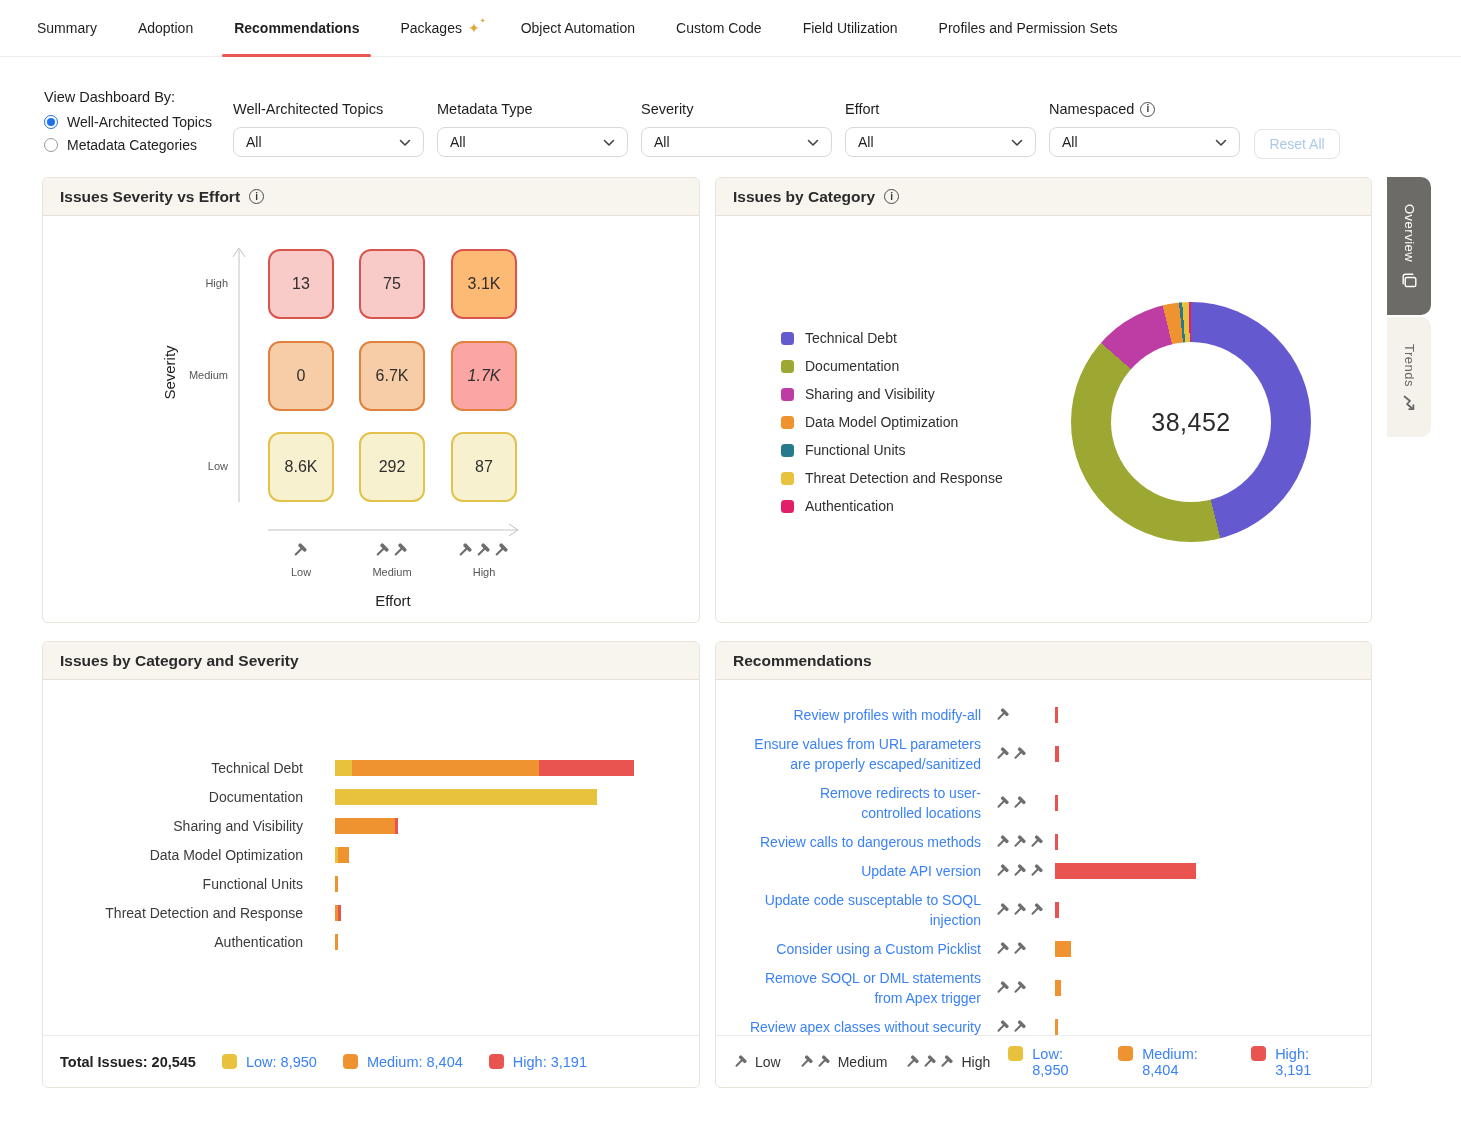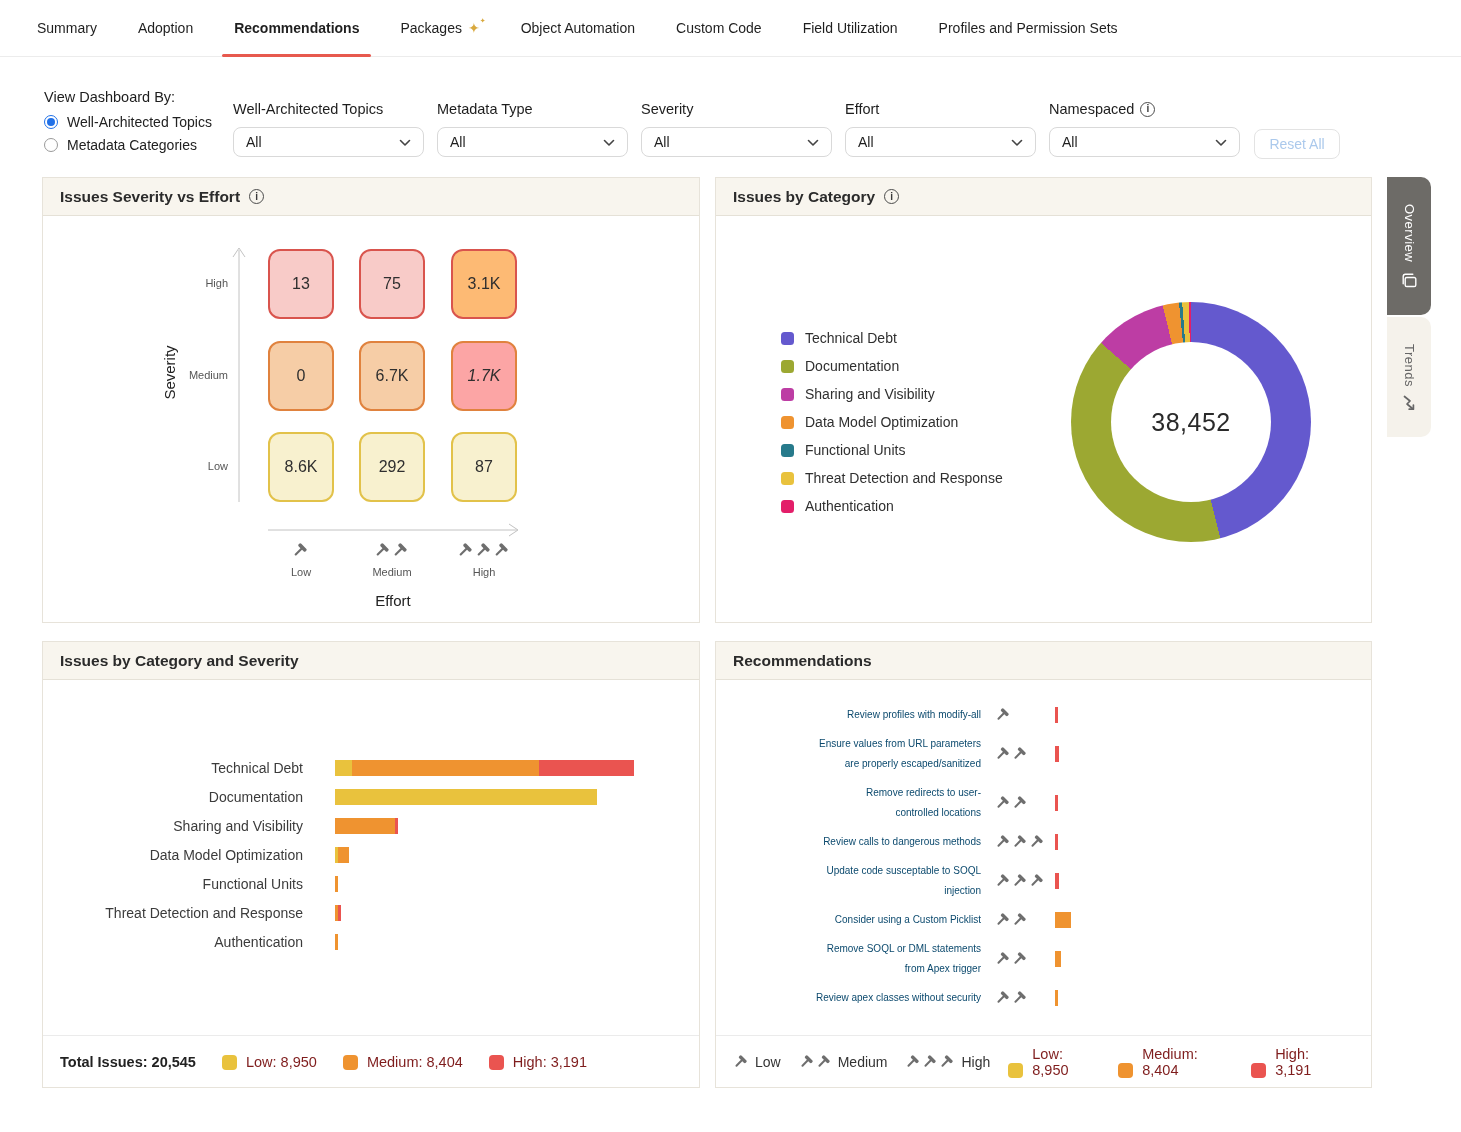--- a/index.html
+++ b/index.html
@@ -33,21 +33,21 @@
          align-items:center;justify-content:space-between;padding:0 12px;box-sizing:border-box;cursor:pointer;}
   .ddbox .val{font-size:14px;color:#1f1f1f;}
   .reset-btn{position:absolute;left:1254px;top:44px;width:86px;height:30px;border:1px solid #e3e3e3;
          border-radius:8px;background:#fff;color:#abc9ec;font-size:14px;font-family:inherit;cursor:pointer;}
 
   .info-i{display:inline-flex;width:15px;height:15px;border:1.2px solid #4c4c4c;border-radius:50%;
          align-items:center;justify-content:center;font-size:10px;line-height:1;color:#3a3a3a;
          font-weight:600;box-sizing:border-box;flex:none;font-style:normal;}
 
   
-  .card{position:absolute;background:#fff;border:1px solid #e7e3da;border-radius:0;box-sizing:border-box;overflow:hidden;}
+  .card{position:absolute;background:#fff;border:1px solid #e7e3da;border-radius:6px;box-sizing:border-box;overflow:hidden;}
   .card-h{height:37px;background:#f8f5ee;border-bottom:1px solid #e5e1d7;display:flex;align-items:center;
           gap:9px;padding:0 17px;font-size:15.5px;font-weight:700;color:#2b2b2b;}
   #card1{left:42px;top:177px;width:658px;height:446px;}
   #card2{left:715px;top:177px;width:657px;height:446px;}
   #card3{left:42px;top:641px;width:658px;height:447px;}
   #card4{left:715px;top:641px;width:657px;height:447px;}
 
   
   .mcell{position:absolute;width:66px;height:70px;border-radius:12px;border:2px solid;box-sizing:border-box;
          display:flex;align-items:center;justify-content:center;font-size:16px;color:#2f2f2f;}
@@ -68,27 +68,27 @@
 
   
   .bars{position:absolute;left:0;top:118px;right:0;}
   .bar-row{display:flex;align-items:center;height:16px;margin-bottom:13px;}
   .bar-label{width:260px;text-align:right;font-size:14px;color:#3b3b3b;flex:none;}
   .bar-segs{display:flex;height:16px;margin-left:32px;}
   .seg{height:16px;}
   .card-foot{position:absolute;left:0;right:0;bottom:0;height:52px;border-top:1px solid #ebebeb;
          display:flex;align-items:center;padding:0 17px;box-sizing:border-box;gap:26px;}
   .foot-total{font-size:14.5px;font-weight:700;color:#222;}
-  .foot-leg{display:flex;align-items:flex-end;gap:9px;font-size:14.5px;color:#7f1d1d;}
+  .foot-leg{display:flex;align-items:flex-start;gap:9px;font-size:14.5px;color:#3b82f6;}
   .foot-leg .sw{width:15px;height:15px;border-radius:4px;}
 
   
   .rec-list{position:absolute;left:0;right:0;top:37px;bottom:52px;overflow:hidden;padding-top:26px;}
   .rec-row{display:flex;align-items:center;margin-bottom:9px;}
-  .rec-label{width:265px;text-align:right;font-size:10px;color:#0c4a6e;line-height:20px;flex:none;}
+  .rec-label{width:265px;text-align:right;font-size:14px;color:#3b82f6;line-height:20px;flex:none;}
   .rec-hammers{width:60px;padding-left:14px;display:flex;gap:3px;align-items:center;flex:none;}
   .rec-bar{height:16px;}
   .eff-leg{display:flex;align-items:center;gap:8px;font-size:14px;color:#333;}
   .sev-legs{display:flex;gap:22px;margin-left:auto;padding-right:12px;}
 
   
   .rail-tab{position:absolute;left:1387px;width:44px;border-radius:0 10px 10px 0;display:flex;
          flex-direction:column;align-items:center;justify-content:center;gap:10px;cursor:pointer;}
   .rail-tab span{writing-mode:vertical-rl;font-size:13px;letter-spacing:.5px;}
   .rail-tab .ric{transform:rotate(90deg);display:flex;}
@@ -483,20 +483,44 @@
             <svg width="14" height="14" viewBox="0 0 14 14">
               <g transform="rotate(45 7 7)" fill="#6e6e6e">
                 <rect x="6.1" y="3.5" width="2" height="9.6" rx="1"></rect>
                 <rect x="2.4" y="1.4" width="9.2" height="3.4" rx="1.4"></rect>
               </g>
             </svg>
           </div>
           <div class="rec-bar" style="width: 3px; background: rgb(234, 84, 80);"></div>
         </div>
         <div class="rec-row">
+          <div class="rec-label">Update API version</div>
+          <div class="rec-hammers">
+            <svg width="14" height="14" viewBox="0 0 14 14">
+              <g transform="rotate(45 7 7)" fill="#6e6e6e">
+                <rect x="6.1" y="3.5" width="2" height="9.6" rx="1"></rect>
+                <rect x="2.4" y="1.4" width="9.2" height="3.4" rx="1.4"></rect>
+              </g>
+            </svg>
+            <svg width="14" height="14" viewBox="0 0 14 14">
+              <g transform="rotate(45 7 7)" fill="#6e6e6e">
+                <rect x="6.1" y="3.5" width="2" height="9.6" rx="1"></rect>
+                <rect x="2.4" y="1.4" width="9.2" height="3.4" rx="1.4"></rect>
+              </g>
+            </svg>
+            <svg width="14" height="14" viewBox="0 0 14 14">
+              <g transform="rotate(45 7 7)" fill="#6e6e6e">
+                <rect x="6.1" y="3.5" width="2" height="9.6" rx="1"></rect>
+                <rect x="2.4" y="1.4" width="9.2" height="3.4" rx="1.4"></rect>
+              </g>
+            </svg>
+          </div>
+          <div class="rec-bar" style="width: 141px; background: rgb(234, 84, 80);"></div>
+        </div>
+        <div class="rec-row">
           <div class="rec-label">Update code susceptable to SOQL<br>injection</div>
           <div class="rec-hammers">
             <svg width="14" height="14" viewBox="0 0 14 14">
               <g transform="rotate(45 7 7)" fill="#6e6e6e">
                 <rect x="6.1" y="3.5" width="2" height="9.6" rx="1"></rect>
                 <rect x="2.4" y="1.4" width="9.2" height="3.4" rx="1.4"></rect>
               </g>
             </svg>
             <svg width="14" height="14" viewBox="0 0 14 14">
               <g transform="rotate(45 7 7)" fill="#6e6e6e">

